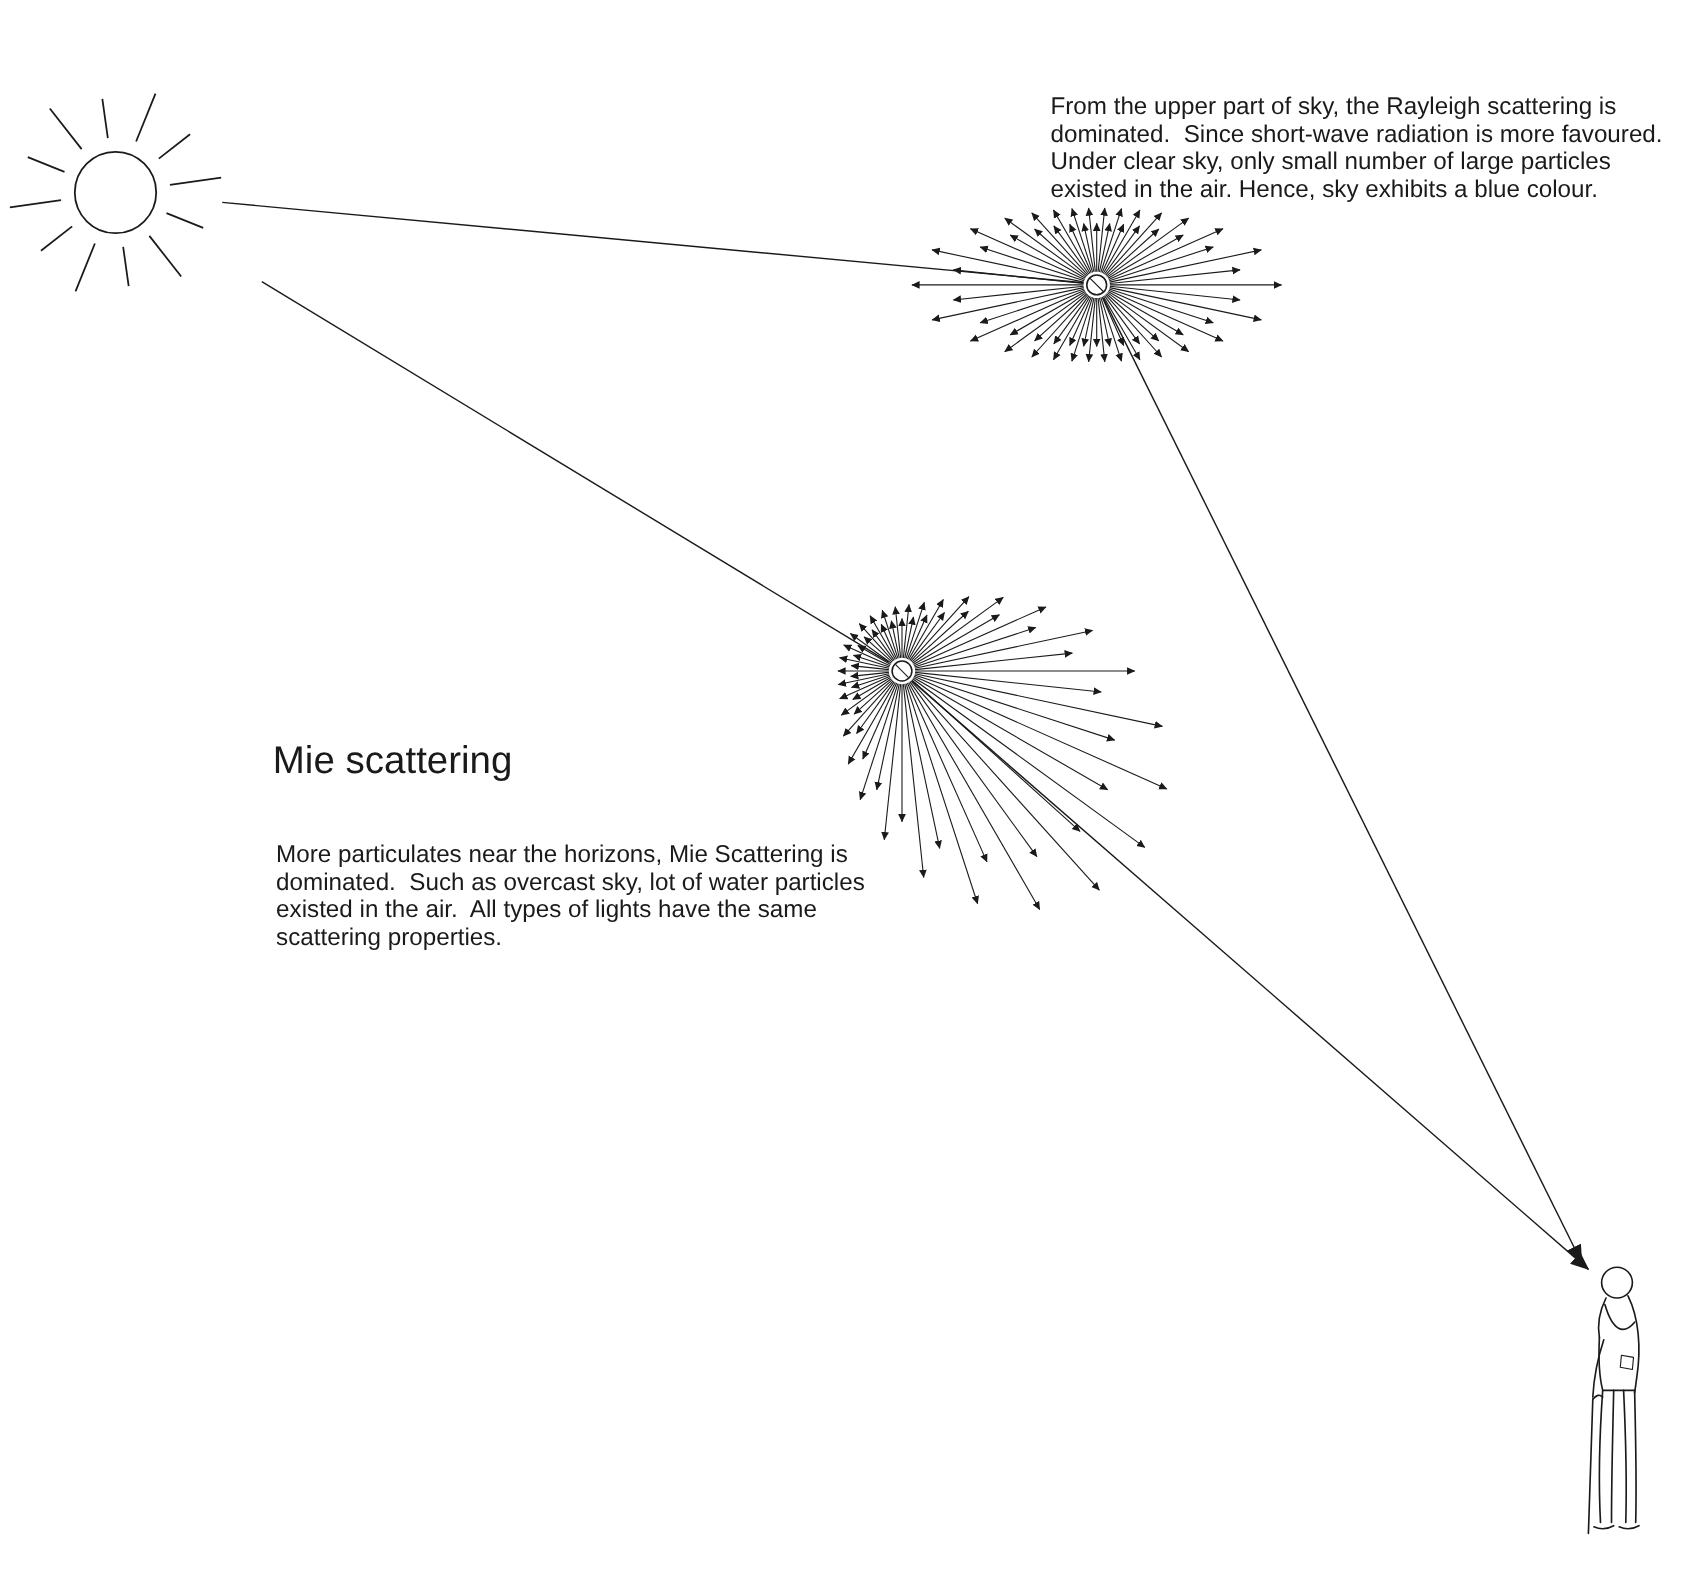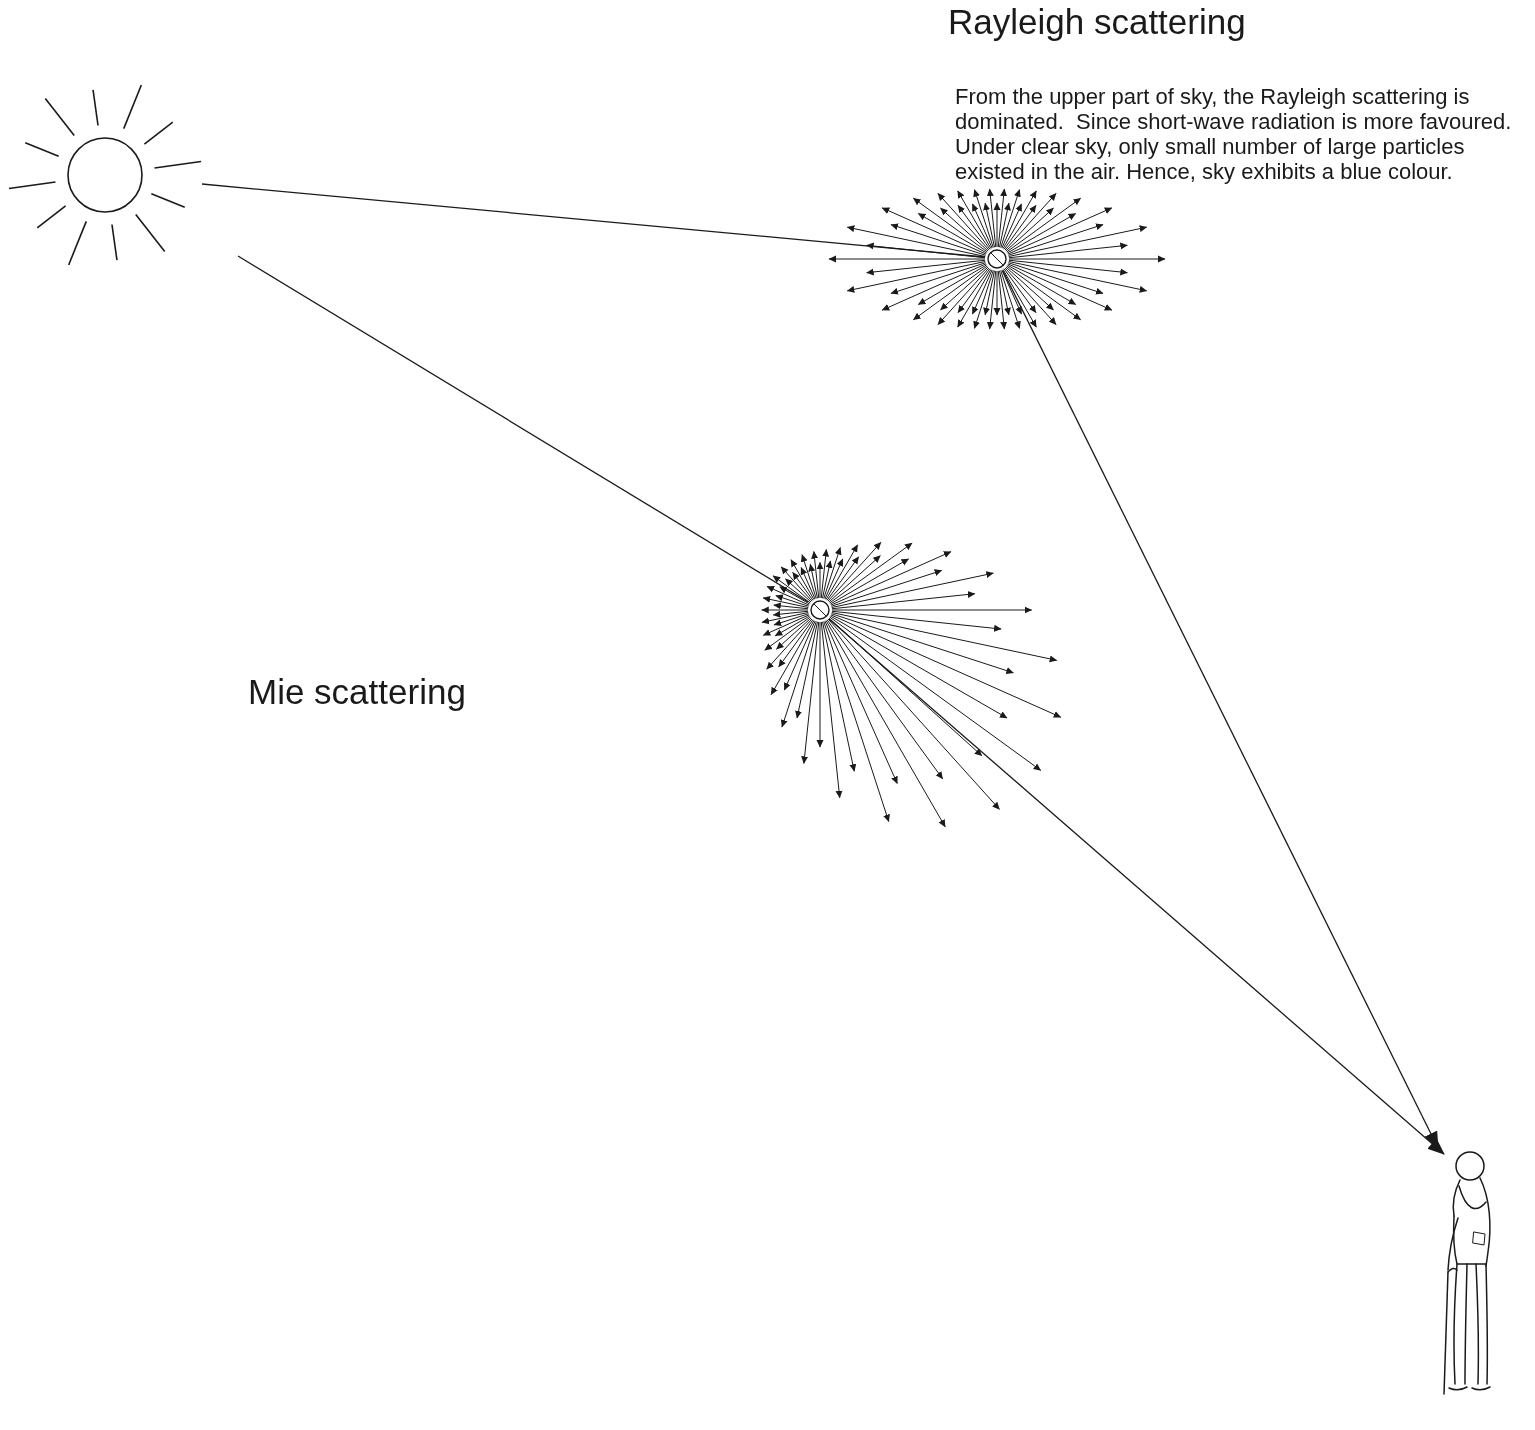--- a/index.html
+++ b/index.html
@@ -192,19 +192,19 @@
         <line x1="24" y1="132" x2="20" y2="254"></line>
         <path d="M 33,124 C 30,166 29,206 31,244"></path>
         <path d="M 43,124 C 42,166 41,206 41,244"></path>
         <path d="M 25,248 Q 34,252 43,247"></path>
         <path d="M 52,124 C 54,166 55,206 54,244"></path>
         <path d="M 62,124 C 63,166 64,206 63,244"></path>
         <path d="M 48,248 Q 57,252 66,247"></path>
       </g>
     </svg>
 
-  <div class="label title rayleigh-title">Rayleigh scattering</div>
 
   <div class="label desc rayleigh-desc">From the upper part of sky, the Rayleigh scattering is dominated.  Since short-wave radiation is more favoured. Under clear sky, only small number of large particles existed in the air. Hence, sky exhibits a blue colour.</div>
 
   <div class="label title mie-title">Mie scattering</div>
 
+  <div class="label desc mie-desc">More particulates near the horizons, Mie Scattering is dominated.  Such as overcast sky, lot of water particles existed in the air.  All types of lights have the same scattering properties.</div>
 </div>
 
 </body></html>

